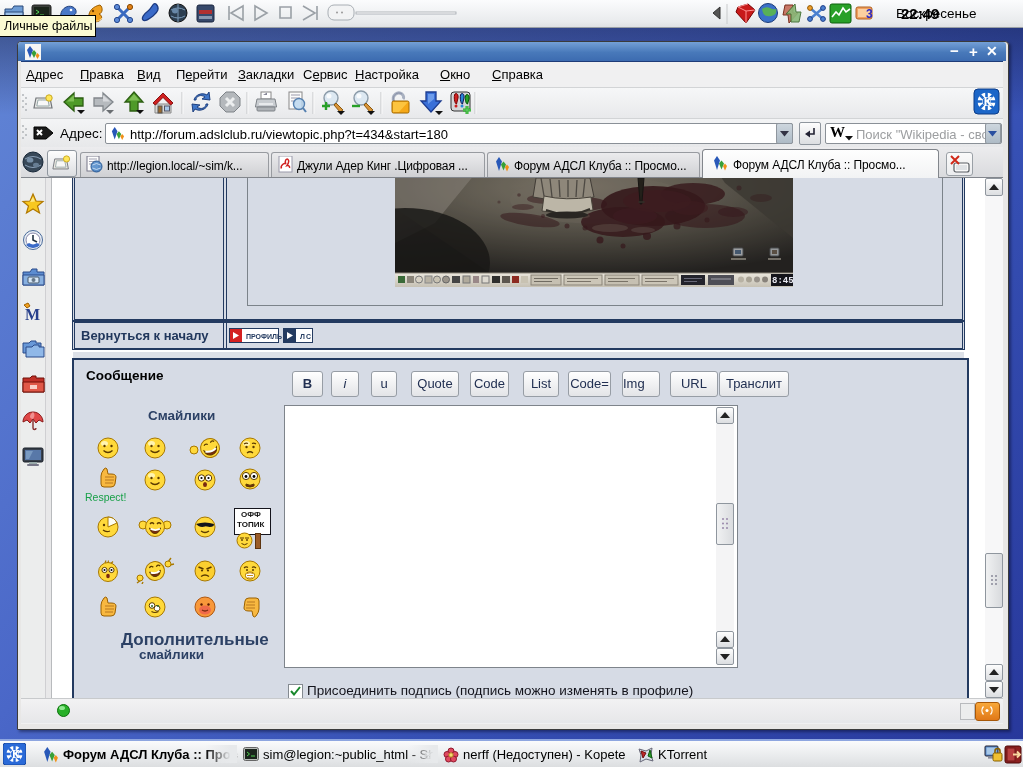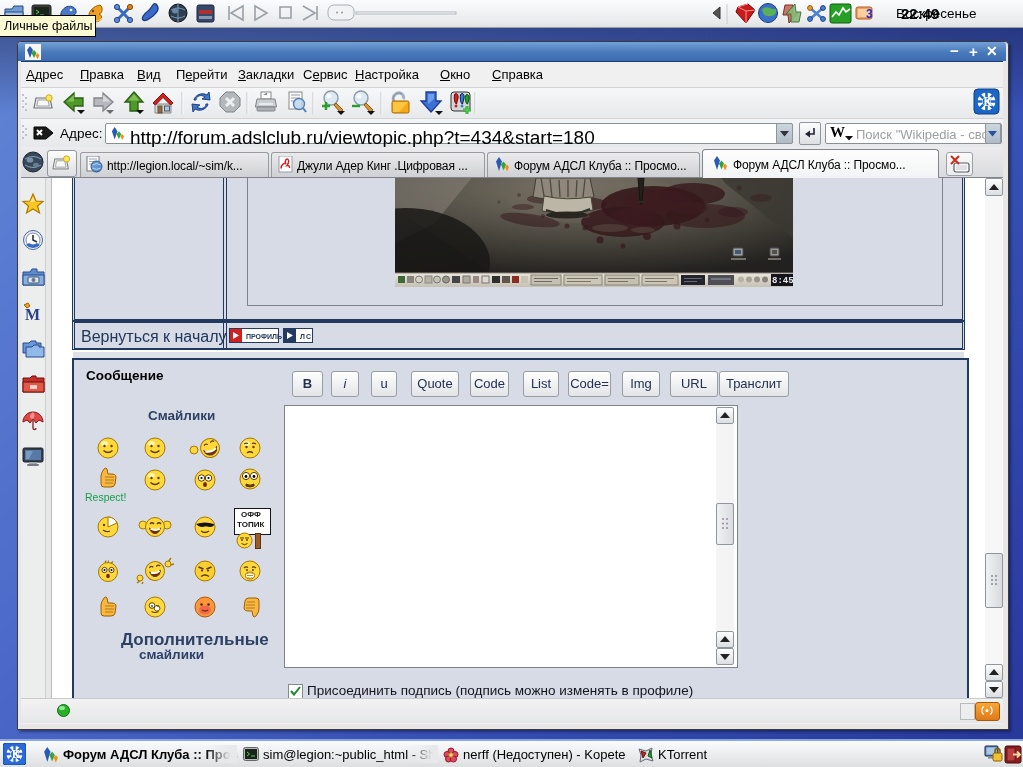--- a/index.html
+++ b/index.html
@@ -284,21 +284,21 @@
         <path d="M4 5 l5 5 M9 5 l-5 5" stroke="#fff" stroke-width="2"></path>
       </g>
 </svg>
 <div class="t" style="left:60px;top:126px;font-size:13.5px">Адрес:</div>
 <div class="a" style="left:105px;top:123px;width:688px;height:21px;background:#fff;border:1px solid #8a9097;border-radius:2px;box-sizing:border-box"></div>
 <svg class="a" style="left:110px;top:126px" width="15" height="15" viewBox="0 0 16 16">
       <path d="M5 1 l3 4.5 -3 9 -3 -9z" fill="#2858b8"></path>
       <path d="M9.5 5.5 l2.5 3 -2.5 5.5 -2.5 -5.5z" fill="#38a038"></path>
       <path d="M13 8.5 l2 2.5 -2 4 -2 -4z" fill="#f09018"></path>
     </svg>
-<div class="t" style="left:130px;top:127px;font-size:19px">http://forum.adslclub.ru/viewtopic.php?t=434&amp;start=180</div>
+<div class="t" style="left:130px;top:127px;font-size:13px">http://forum.adslclub.ru/viewtopic.php?t=434&amp;start=180</div>
 <div class="sb" style="left:776px;top:123px;width:17px;height:21px;background:linear-gradient(#cdd6de,#aebbc6)"></div>
 <svg class="a" style="left:780px;top:131px" width="9" height="6">
       <path d="M0 0 h9 l-4.5 5.5z" fill="#334"></path>
     </svg>
 <div class="sb" style="left:799px;top:122px;width:22px;height:23px"></div>
 <svg class="a" style="left:804px;top:127px" width="13" height="13" viewBox="0 0 13 13">
       <path d="M10 1 v6 H4" fill="none" stroke="#223" stroke-width="1.6"></path>
       <path d="M6 3.5 L1 7 l5 3.5z" fill="#223"></path>
     </svg>
 <div class="a" style="left:825px;top:123px;width:177px;height:21px;background:#fff;border:1px solid #8a9097;border-radius:2px;box-sizing:border-box"></div>
@@ -647,21 +647,21 @@
           <circle cx="370" cy="111.5" r="3" fill="#88827a"></circle>
    <rect x="376" y="106" width="22" height="12" fill="#14141a"></rect>
    <text x="377" y="115" font-size="9" font-weight="bold" fill="#e8e8f0" font-family="Liberation Mono">8:45</text>
   </g>
  </svg>
 
  <div class="a" style="left:20px;top:143px;width:893px;height:29px;background:#d6dbe5;border:1px solid #233a60;box-sizing:border-box"></div>
  <div class="a" style="left:22px;top:144px;width:889px;height:27px;border:1px solid #233a60;box-sizing:border-box"></div>
  <div class="a" style="left:171px;top:144px;width:1px;height:27px;background:#233a60"></div>
  <div class="a" style="left:174px;top:144px;width:1px;height:27px;background:#233a60"></div>
- <div class="t" style="left:29px;top:150px;font-size:16px;font-weight:normal;color:#21375c">Вернуться к началу</div>
+ <div class="t" style="left:29px;top:150px;font-size:13px;font-weight:bold;color:#21375c">Вернуться к началу</div>
  <div class="a" style="left:177px;top:150px;width:50px;height:15px;background:#fff;border:1px solid #233a60;box-sizing:border-box"></div>
  <div class="a" style="left:178px;top:151px;width:12px;height:13px;background:#d42020"></div>
  <svg class="a" style="left:181px;top:154px" width="6" height="7">
         <path d="M0 0 L6 3.5 L0 7z" fill="#fff"></path>
       </svg>
  <div class="t" style="left:194px;top:155px;font-size:7px;font-weight:bold;color:#233a60">ПРОФИЛЬ</div>
  <div class="a" style="left:231px;top:150px;width:30px;height:15px;background:#fff;border:1px solid #233a60;box-sizing:border-box"></div>
  <div class="a" style="left:232px;top:151px;width:12px;height:13px;background:#233a60"></div>
  <svg class="a" style="left:235px;top:154px" width="6" height="7">
         <path d="M0 0 L6 3.5 L0 7z" fill="#fff"></path>
@@ -672,21 +672,21 @@
 
  <div class="a" style="left:20px;top:180px;width:893px;height:345px;background:#d6dbe5;border:2px solid #233a60"></div>
  <div class="t" style="left:34px;top:190px;font-size:13.5px;font-weight:bold">Сообщение</div>
  <div class="kb" style="left:240px;top:193px;width:31px;height:26px;text-align:center;font-size:13px;font-weight:bold;color:#223052;line-height:24px">B</div>
  <div class="kb" style="left:279px;top:193px;width:28px;height:26px;text-align:center;font-size:13px;font-style:italic;color:#223052;line-height:24px">i</div>
  <div class="kb" style="left:319px;top:193px;width:26px;height:26px;text-align:center;font-size:13px;color:#223052;line-height:24px">u</div>
  <div class="kb" style="left:359px;top:193px;width:48px;height:26px;text-align:center;font-size:13px;color:#223052;line-height:24px">Quote</div>
  <div class="kb" style="left:418px;top:193px;width:39px;height:26px;text-align:center;font-size:13px;color:#223052;line-height:24px">Code</div>
  <div class="kb" style="left:471px;top:193px;width:36px;height:26px;text-align:center;font-size:13px;color:#223052;line-height:24px">List</div>
  <div class="kb" style="left:516px;top:193px;width:43px;height:26px;text-align:center;font-size:13px;color:#223052;line-height:24px">Code=</div>
- <div class="kb" style="left:570px;top:193px;width:38px;height:26px;text-align:center;font-size:13px;color:#223052;line-height:24px">Img</div>
+ <div class="kb" style="left:570px;top:193px;width:38px;height:26px;text-align:left;font-size:13px;color:#223052;line-height:24px">Img</div>
  <div class="kb" style="left:618px;top:193px;width:48px;height:26px;text-align:center;font-size:13px;color:#223052;line-height:24px">URL</div>
  <div class="kb" style="left:667px;top:193px;width:70px;height:26px;text-align:center;font-size:13px;color:#223052;line-height:24px">Транслит</div>
  <div class="t" style="left:96px;top:230px;font-size:13.5px;font-weight:bold;color:#2c4165">Смайлики</div>
 
  <svg class="a" style="left:45px;top:259px" width="22" height="22" viewBox="0 0 22 22">
         <circle cx="11" cy="11" r="10" fill="#ffd93b" stroke="#a87800"></circle>
         <ellipse cx="7.5" cy="6.5" rx="3.5" ry="2.5" fill="#fff4b0"></ellipse>
         <circle cx="7.5" cy="9" r="1.2" fill="#5a3a00"></circle>
         <circle cx="14.5" cy="9" r="1.2" fill="#5a3a00"></circle>
         <path d="M6.5 13.5 q4.5 4 9 0" stroke="#5a3a00" stroke-width="1.3" fill="none"></path>

